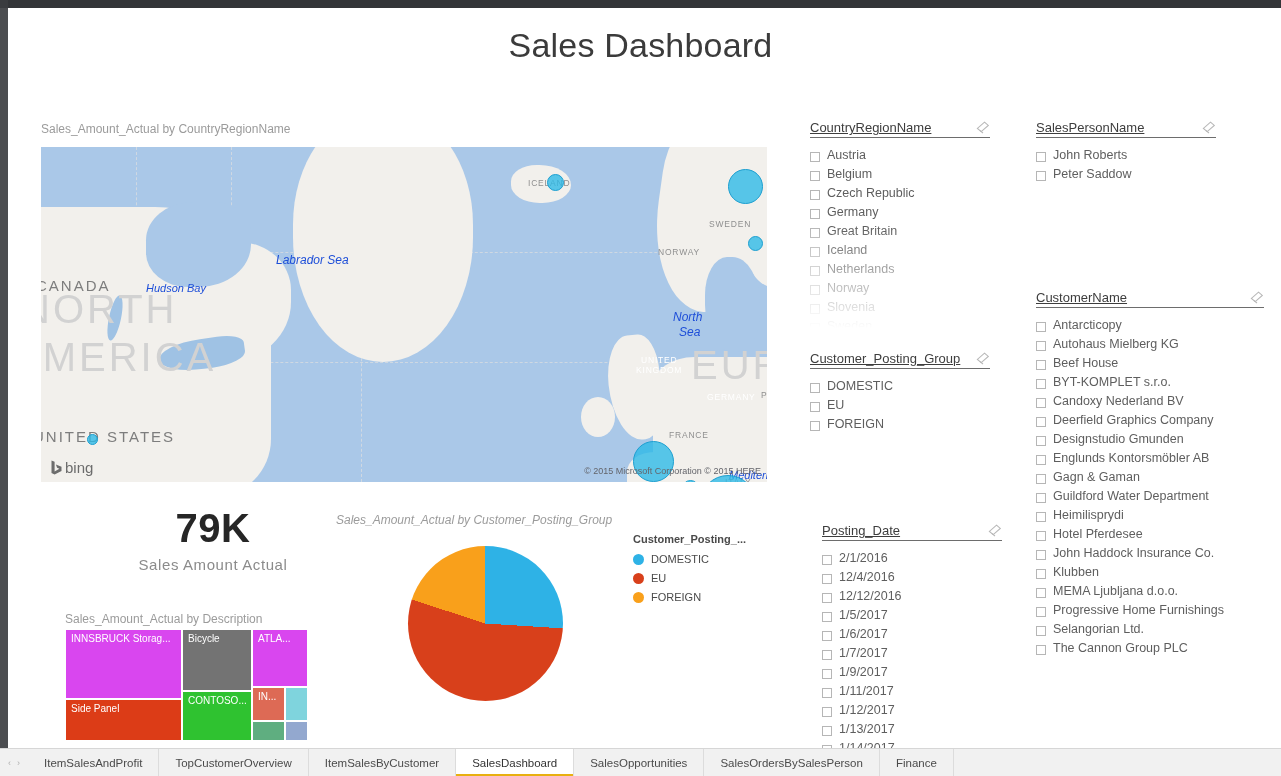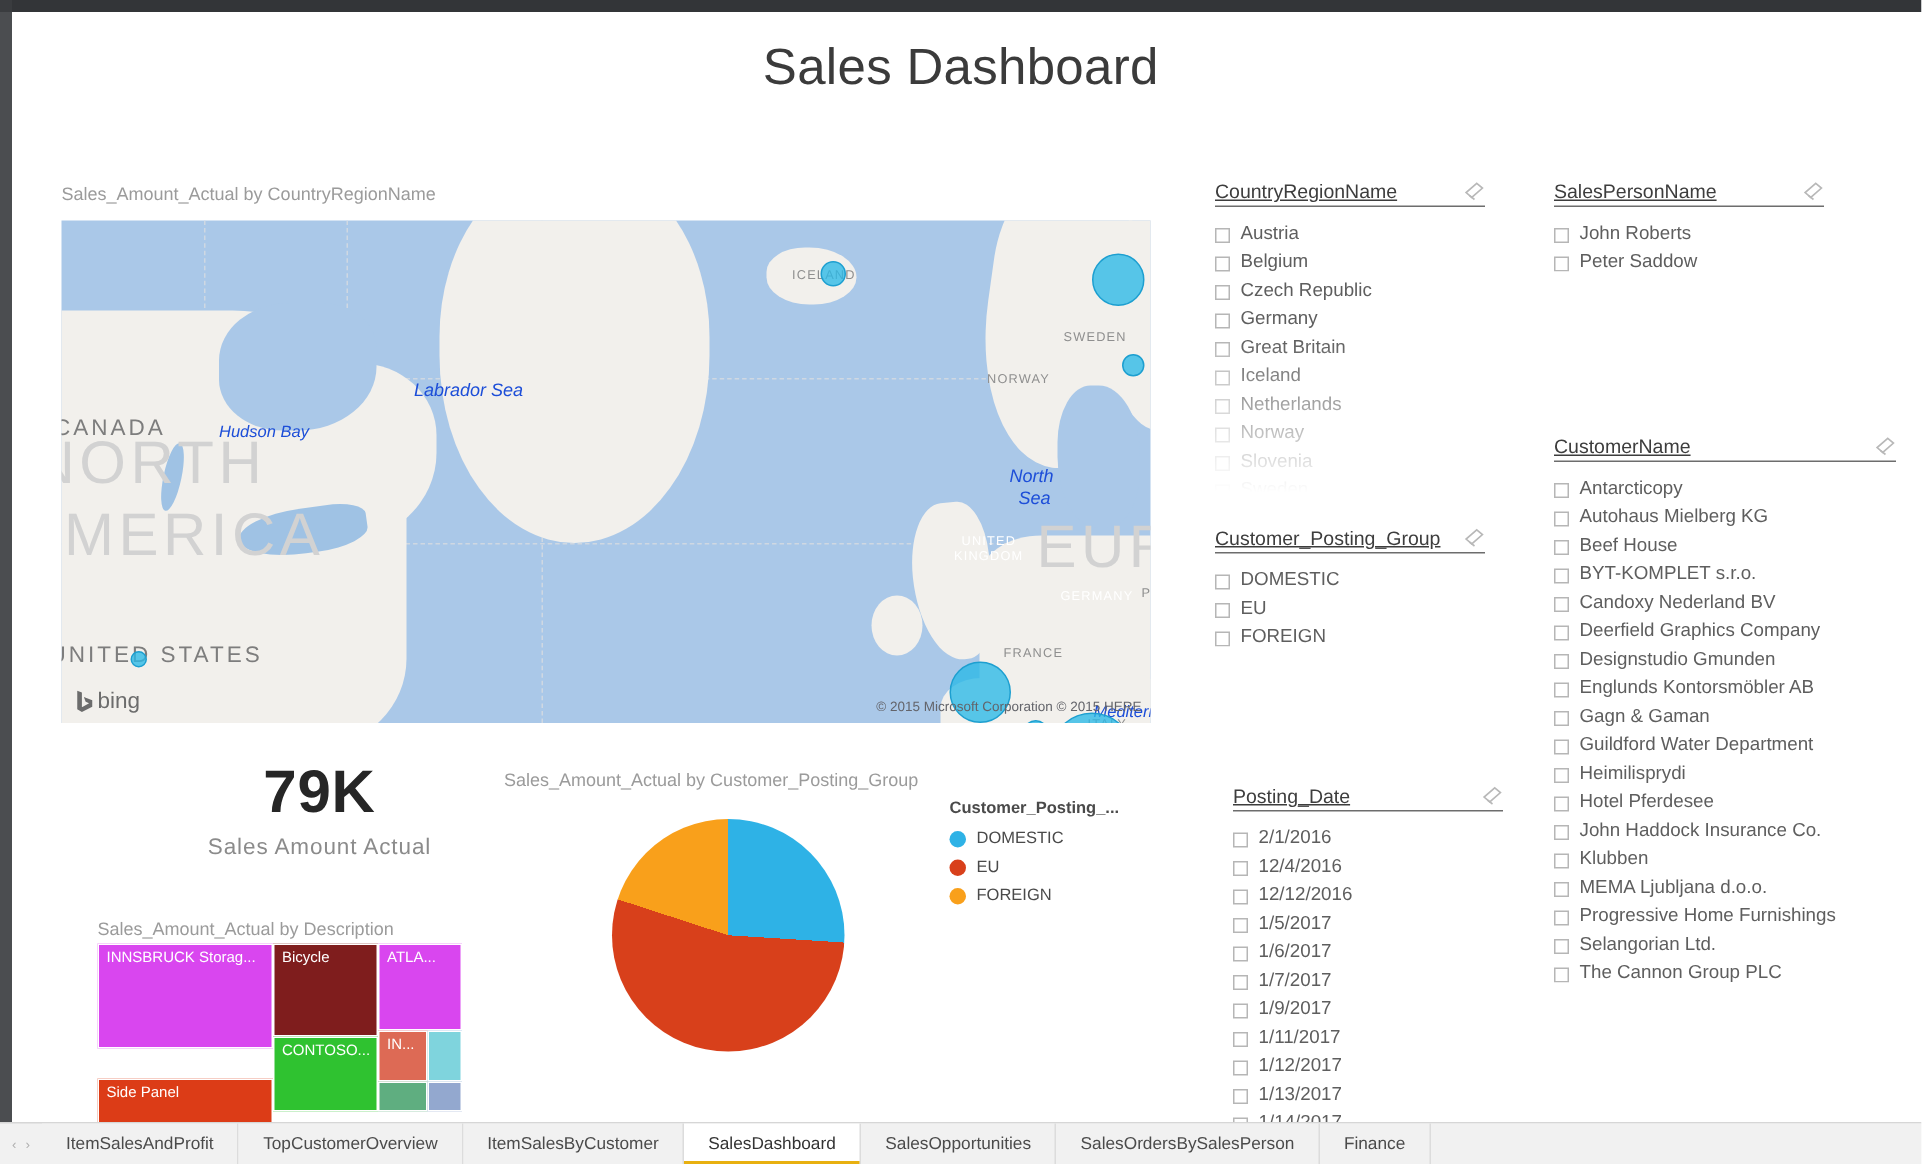--- a/index.html
+++ b/index.html
@@ -39,21 +39,21 @@
   #bing-logo{position:absolute;left:10px;bottom:6px;color:#6c6c6c;font-size:15px;display:flex;align-items:center;gap:3px;}
   #bing-mark{display:inline-block;width:11px;height:15px;}
   #map-credit{position:absolute;right:6px;bottom:6px;color:#63646a;font-size:9px;white-space:nowrap;}
 
   
   #kpi{position:absolute;left:90px;top:498px;width:230px;text-align:center;}
   #kpi-value{font-size:40px;color:#262626;font-weight:700;line-height:44px;letter-spacing:.5px;}
   #kpi-label{font-size:15px;color:#8b8b8b;margin-top:6px;letter-spacing:.6px;}
 
   
-  #pie-wrap{position:absolute;left:328px;top:505px;width:420px;height:225px;}
+  #pie-wrap{position:absolute;left:328px;top:505px;width:420px;height:225px;font-style:italic;}
   #pie-title{position:absolute;left:0;top:0;}
   #pie{position:absolute;left:72px;top:33px;width:155px;height:155px;border-radius:50%;}
   #pie-legend{position:absolute;left:625px;top:525px;width:140px;}
   #pie-legend-title{font-size:11px;color:#4a4a4a;font-weight:700;margin-bottom:8px;white-space:nowrap;}
   .legend-row{display:flex;align-items:center;gap:7px;margin-bottom:7px;}
   .legend-dot{width:11px;height:11px;border-radius:50%;flex:0 0 auto;}
   .legend-text{font-size:11px;color:#4a4a4a;}
 
   
   #tm-wrap{position:absolute;left:57px;top:604px;width:245px;height:132px;text-align:right;}
@@ -192,24 +192,24 @@
       <span class="legend-text">FOREIGN</span>
     </div>
   </div>
 
   <div id="tm-wrap">
     <div id="tm-title" class="vis-title">Sales_Amount_Actual by Description</div>
     <div id="tm">
       <div class="tile" style="left:0;top:0;width:117px;height:70px;background:#d946ef;">
         <span>INNSBRUCK Storag...</span>
       </div>
-      <div class="tile" style="left:0;top:70px;width:117px;height:42px;background:#dc3c17;margin-top:20px;">
+      <div class="tile" style="left:0;top:70px;width:117px;height:42px;background:#dc3c17;">
         <span>Side Panel</span>
       </div>
-      <div class="tile" style="left:117px;top:0;width:70px;height:62px;background:#7f1d1d;padding-left:25px;">
+      <div class="tile" style="left:117px;top:0;width:70px;height:62px;background:#737373;padding-left:25px;">
         <span>Bicycle</span>
       </div>
       <div class="tile" style="left:117px;top:62px;width:70px;height:50px;background:#2fc230;">
         <span>CONTOSO...</span>
       </div>
       <div class="tile" style="left:187px;top:0;width:56px;height:58px;background:#d946ef;">
         <span>ATLA...</span>
       </div>
       <div class="tile" style="left:187px;top:58px;width:33px;height:34px;background:#dd6a55;">
         <span>IN...</span>

